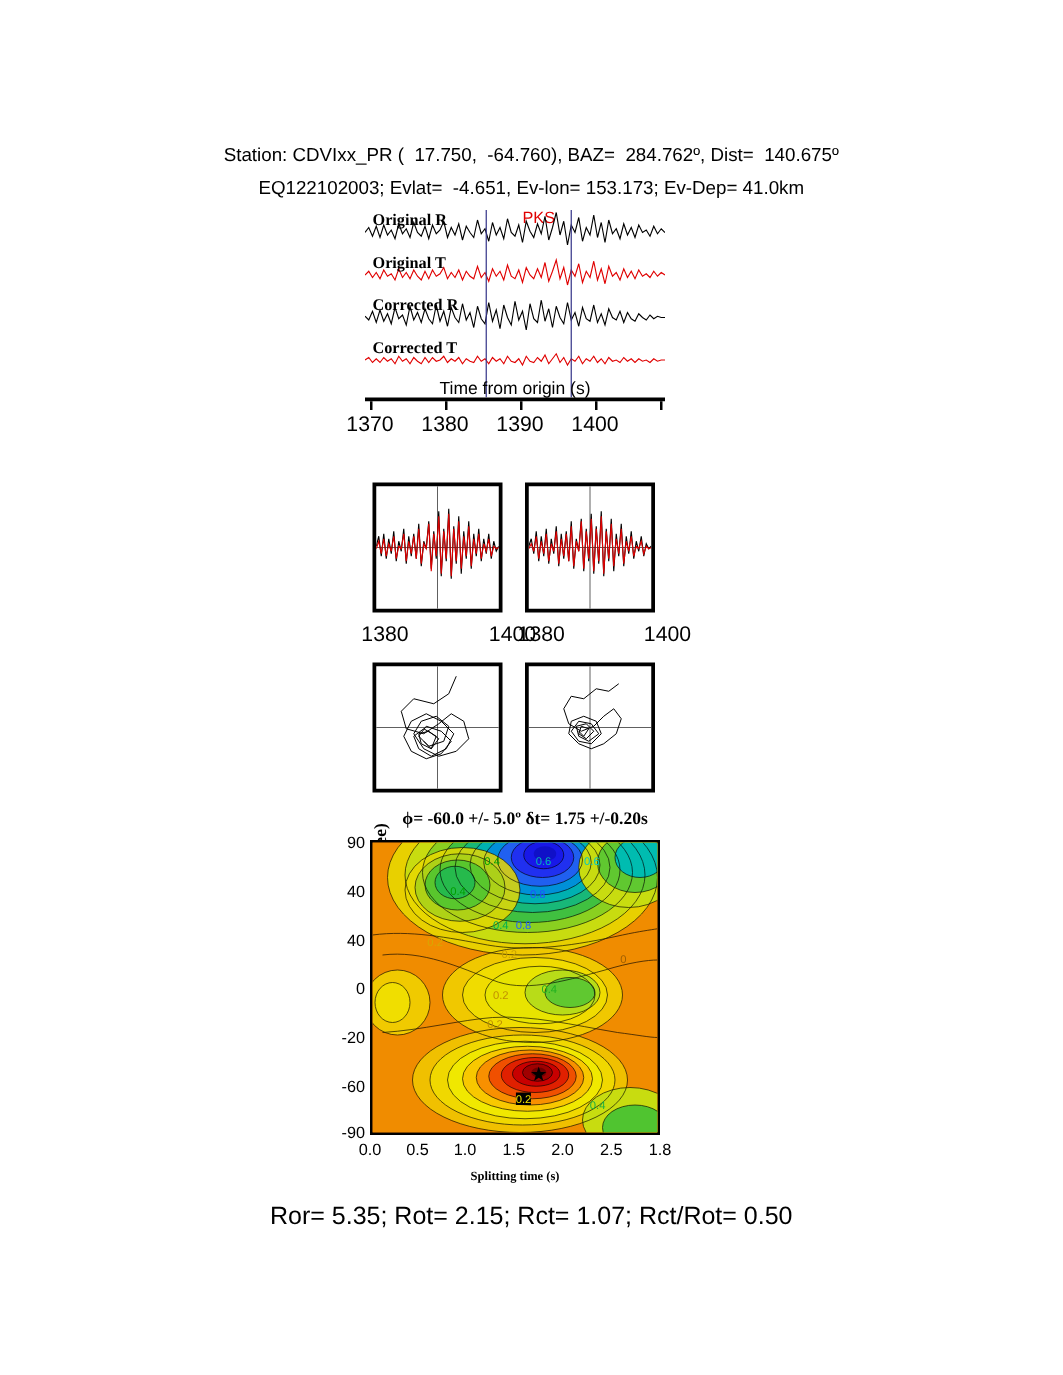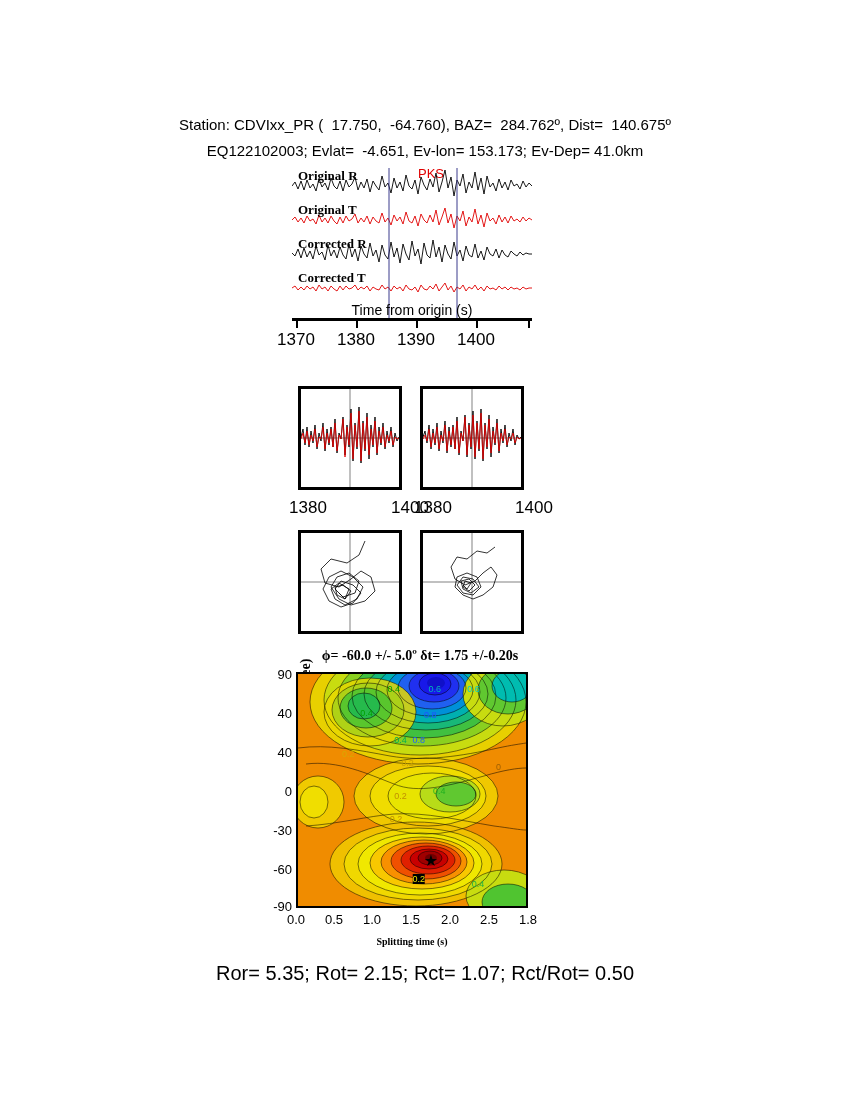--- a/index.html
+++ b/index.html
@@ -339,21 +339,21 @@
 
   <div class="contour-title">ϕ= -60.0 +/- 5.0º δt= 1.75 +/-0.20s</div>
 
   <div class="ylab">Fast direction (degree)</div>
 
   <div class="ytick-col">
     <div class="ytick" style="top:2px;">90</div>
     <div class="ytick" style="top:41px;">40</div>
     <div class="ytick" style="top:80px;">40</div>
     <div class="ytick" style="top:119px;">0</div>
-    <div class="ytick" style="top:158px;">-30</div>
+    <div class="ytick" style="top:158px;">-20</div>
     <div class="ytick" style="top:197px;">-60</div>
     <div class="ytick" style="top:234px;">-90</div>
   </div>
 
   <div class="contour-wrap">
     <svg width="228" height="232" viewBox="0 0 228 232" preserveAspectRatio="none">
       <defs>
         <clipPath id="clipbox">
             <rect x="0" y="0" width="228" height="232"></rect>
           </clipPath>

